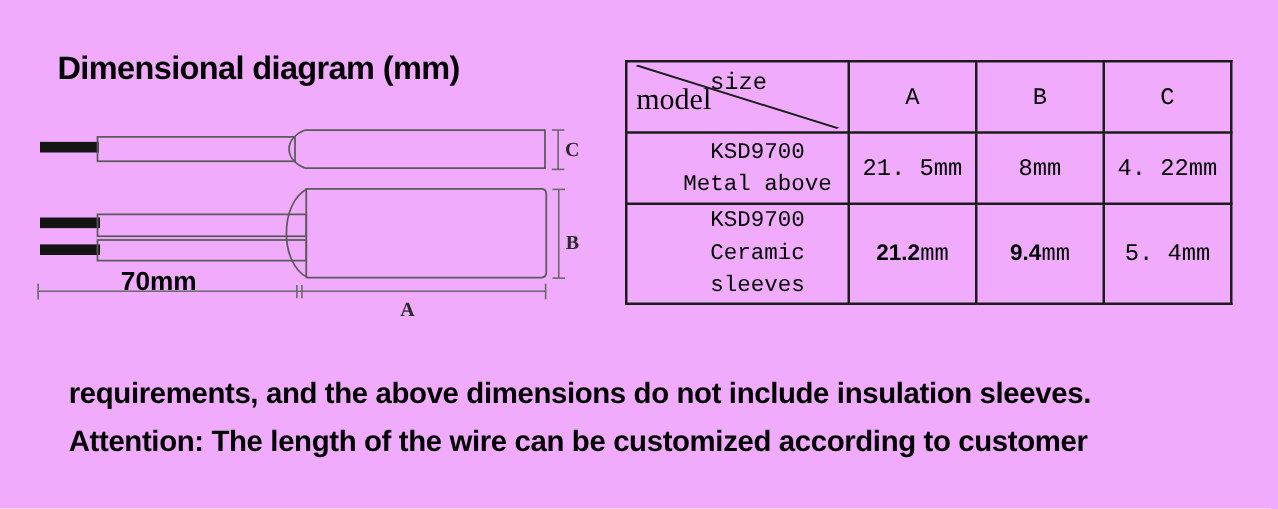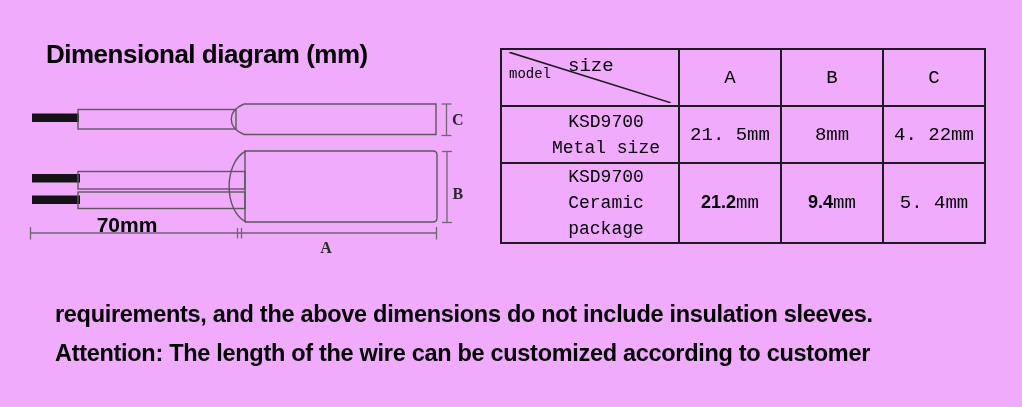--- a/index.html
+++ b/index.html
@@ -34,21 +34,21 @@
   }
   .size-table td {
     border:2px solid #1c1c1c; text-align:center; vertical-align:middle;
     padding:0; overflow:hidden;
   }
   .col-model { width:176px;border-radius:14px; } .col-dim { width:100px; }
   .row-h { height:57px; } .row-1 { height:57px; } .row-2 { height:55px; }
   .corner-cell { position:relative; }
   .corner-cell svg { position:absolute; left:0; top:0; width:100%; height:100%; }
   .corner-size  { position:absolute; top:5px;  left:66px; font-size:19px; }
-  .corner-model { position:absolute; bottom:23px; left:7px; font-size:14px; }
+  .corner-model { position:absolute; bottom:11px; left:7px; font-size:24px;font-family:Liberation Serif, serif; }
   .model-cell div { line-height:26px; font-size:18px;margin-left:32px; }
   .val-bold .v {
     font-family:"Liberation Sans", sans-serif; font-weight:700; font-size:18px;
   }
   
   .attention {
     position:absolute; left:55px; top:295px;
     font-size:23.5px; font-weight:700; letter-spacing:-0.3px;
     line-height:39px; white-space:nowrap;
     font-family:"Liberation Sans", sans-serif;
@@ -115,31 +115,31 @@
         <span class="corner-model">model</span>
       </td>
       <td class="col-dim">A</td>
       <td class="col-dim">B</td>
       <td class="col-dim">C</td>
     </tr>
 
     <tr class="row-1">
       <td class="model-cell">
         <div>KSD9700</div>
-        <div>Metal size</div>
+        <div>Metal above</div>
       </td>
       <td><span class="v">21. 5</span><span>mm</span></td>
       <td><span class="v">8</span><span>mm</span></td>
       <td><span class="v">4. 22</span><span>mm</span></td>
     </tr>
 
     <tr class="row-2">
       <td class="model-cell">
         <div>KSD9700</div>
-        <div>Ceramic package</div>
+        <div>Ceramic sleeves</div>
       </td>
       <td class="val-bold"><span class="v">21.2</span><span>mm</span></td>
       <td class="val-bold"><span class="v">9.4</span><span>mm</span></td>
       <td><span class="v">5. 4</span><span>mm</span></td>
     </tr>
   </tbody>
     </table>
 
   <div class="attention">
     <div>requirements, and the above dimensions do not include insulation sleeves.</div>

